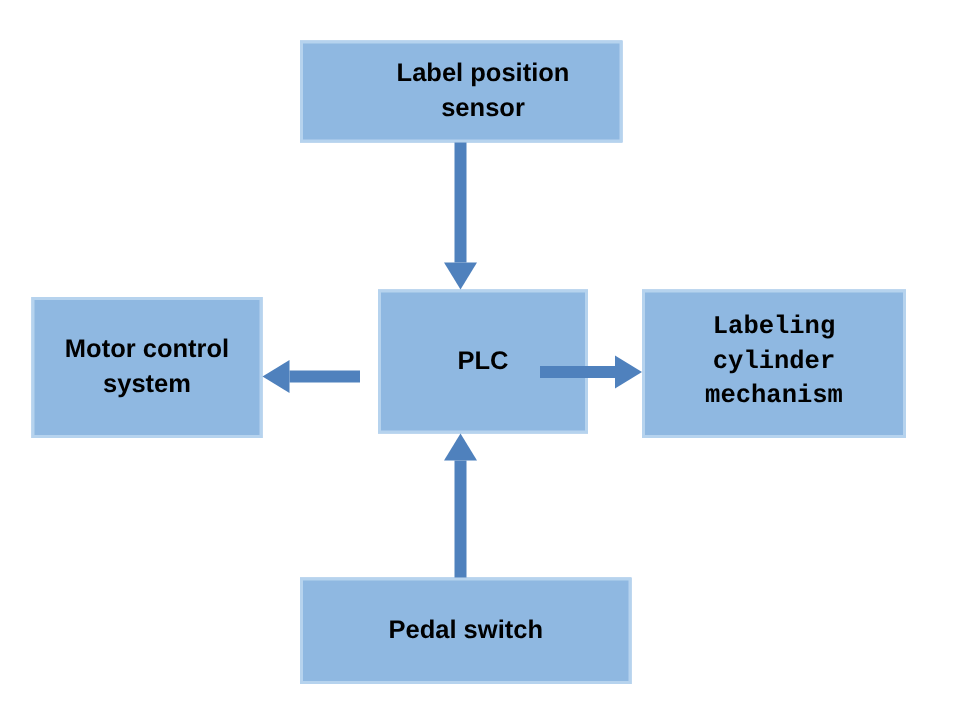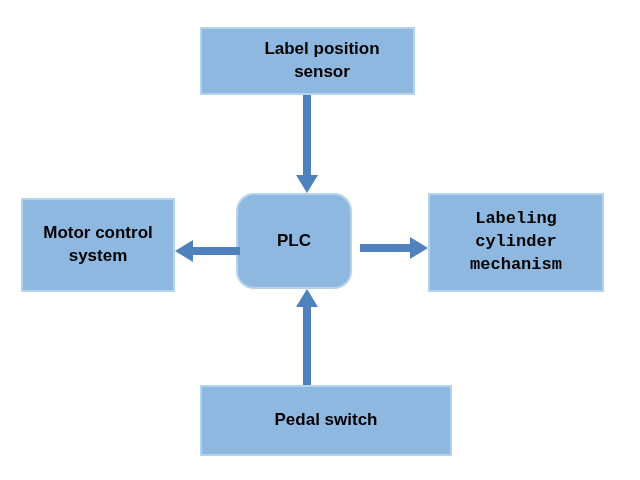--- a/index.html
+++ b/index.html
@@ -30,23 +30,23 @@
     justify-content: center;
     text-align: center;
     font-weight: bold;
     font-size: 17px;
     line-height: 1.35;
     color: #000000;
     padding: 4px 10px;
   }
   .node-sensor   { left: 200px; top: 27px;  width: 215px; height: 68px; padding-left: 39px; }
   .node-motor    { left: 21px;  top: 198px; width: 154px; height: 94px; align-items: center; }
-  .node-plc      { left: 236px; top: 193px; width: 116px; height: 96px; border-radius: 18px; }
+  .node-plc      { left: 252px; top: 193px; width: 140px; height: 96px; }
   .node-cylinder { left: 428px; top: 193px; width: 176px; height: 99px; font-family: Liberation Mono, monospace; }
-  .node-pedal    { left: 200px; top: 385px; width: 252px; height: 71px; }
+  .node-pedal    { left: 200px; top: 385px; width: 221px; height: 71px; }
 
   .shaft {
     position: absolute;
     background: #4f81bd;
   }
   .head {
     position: absolute;
     width: 0; height: 0;
   }
   

